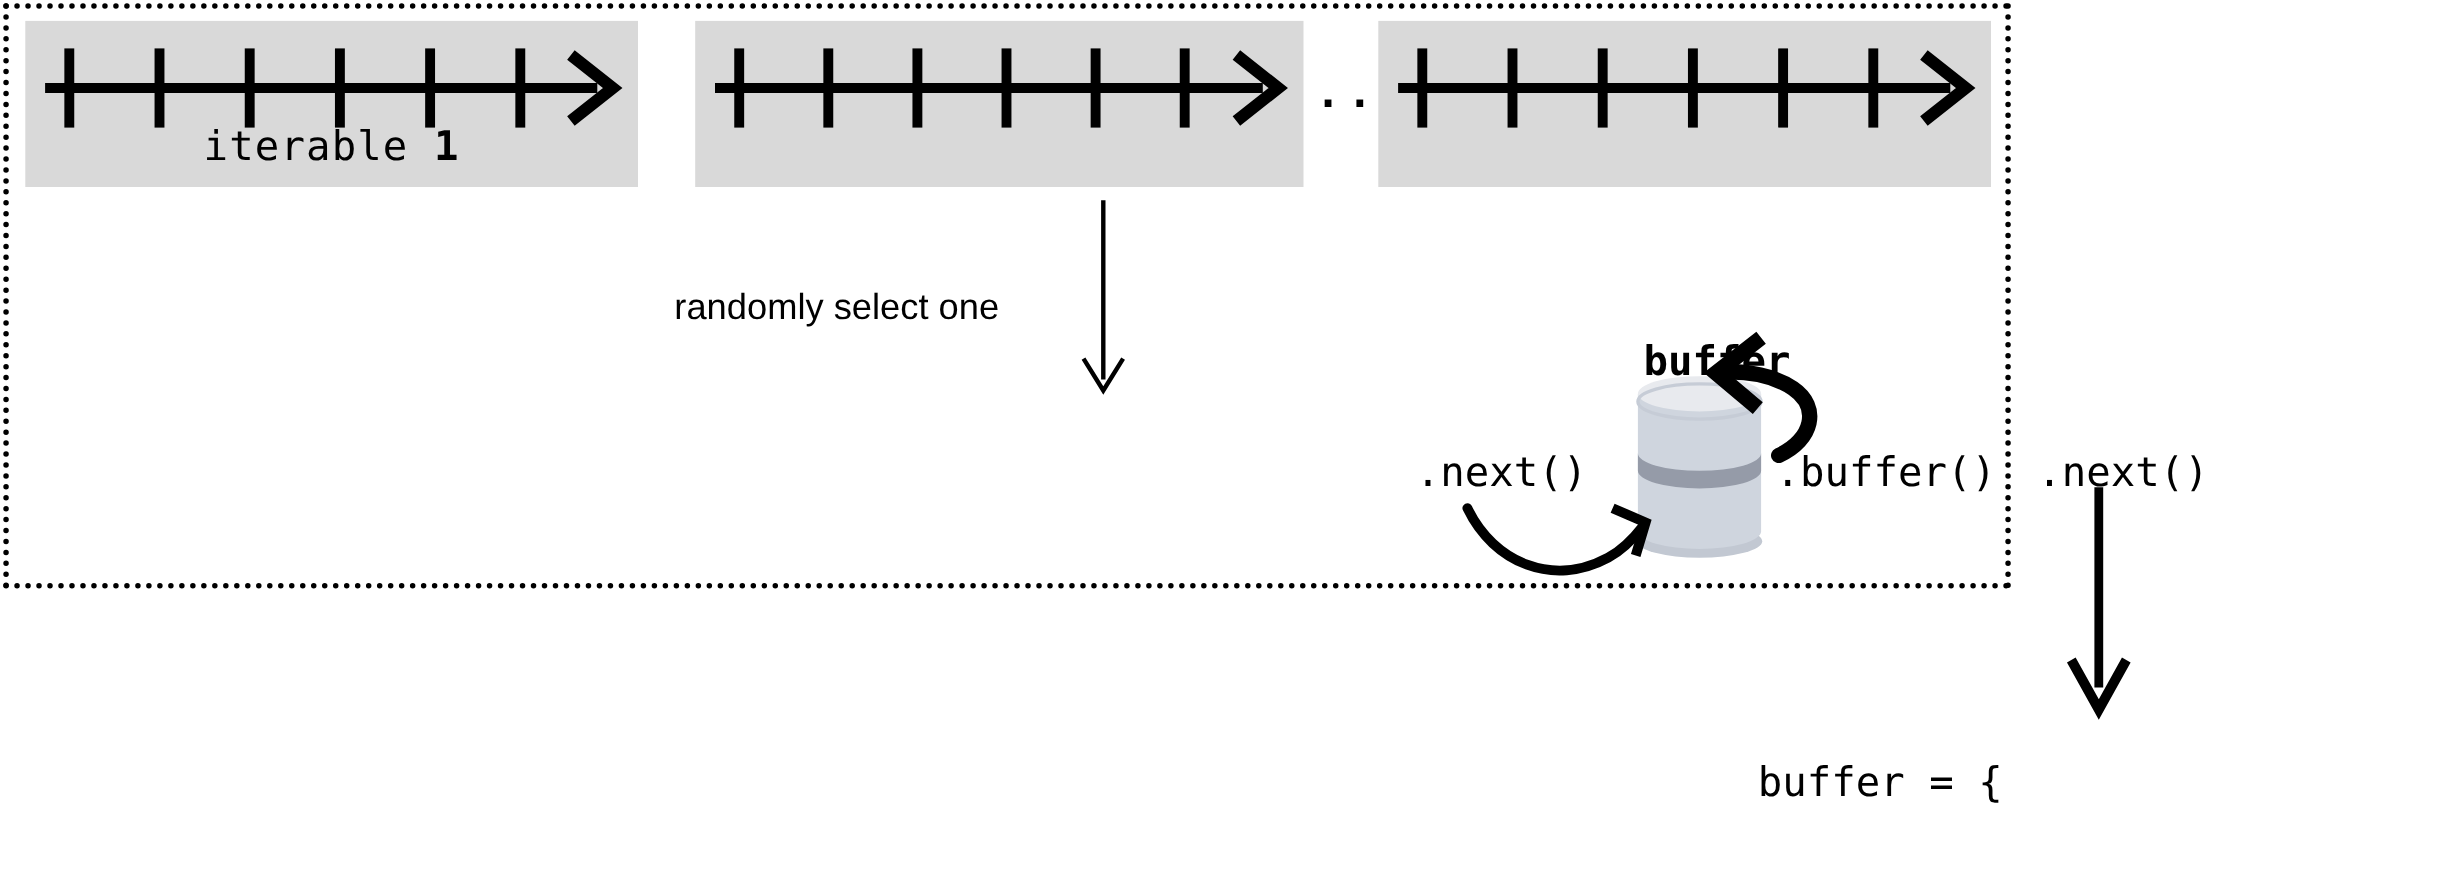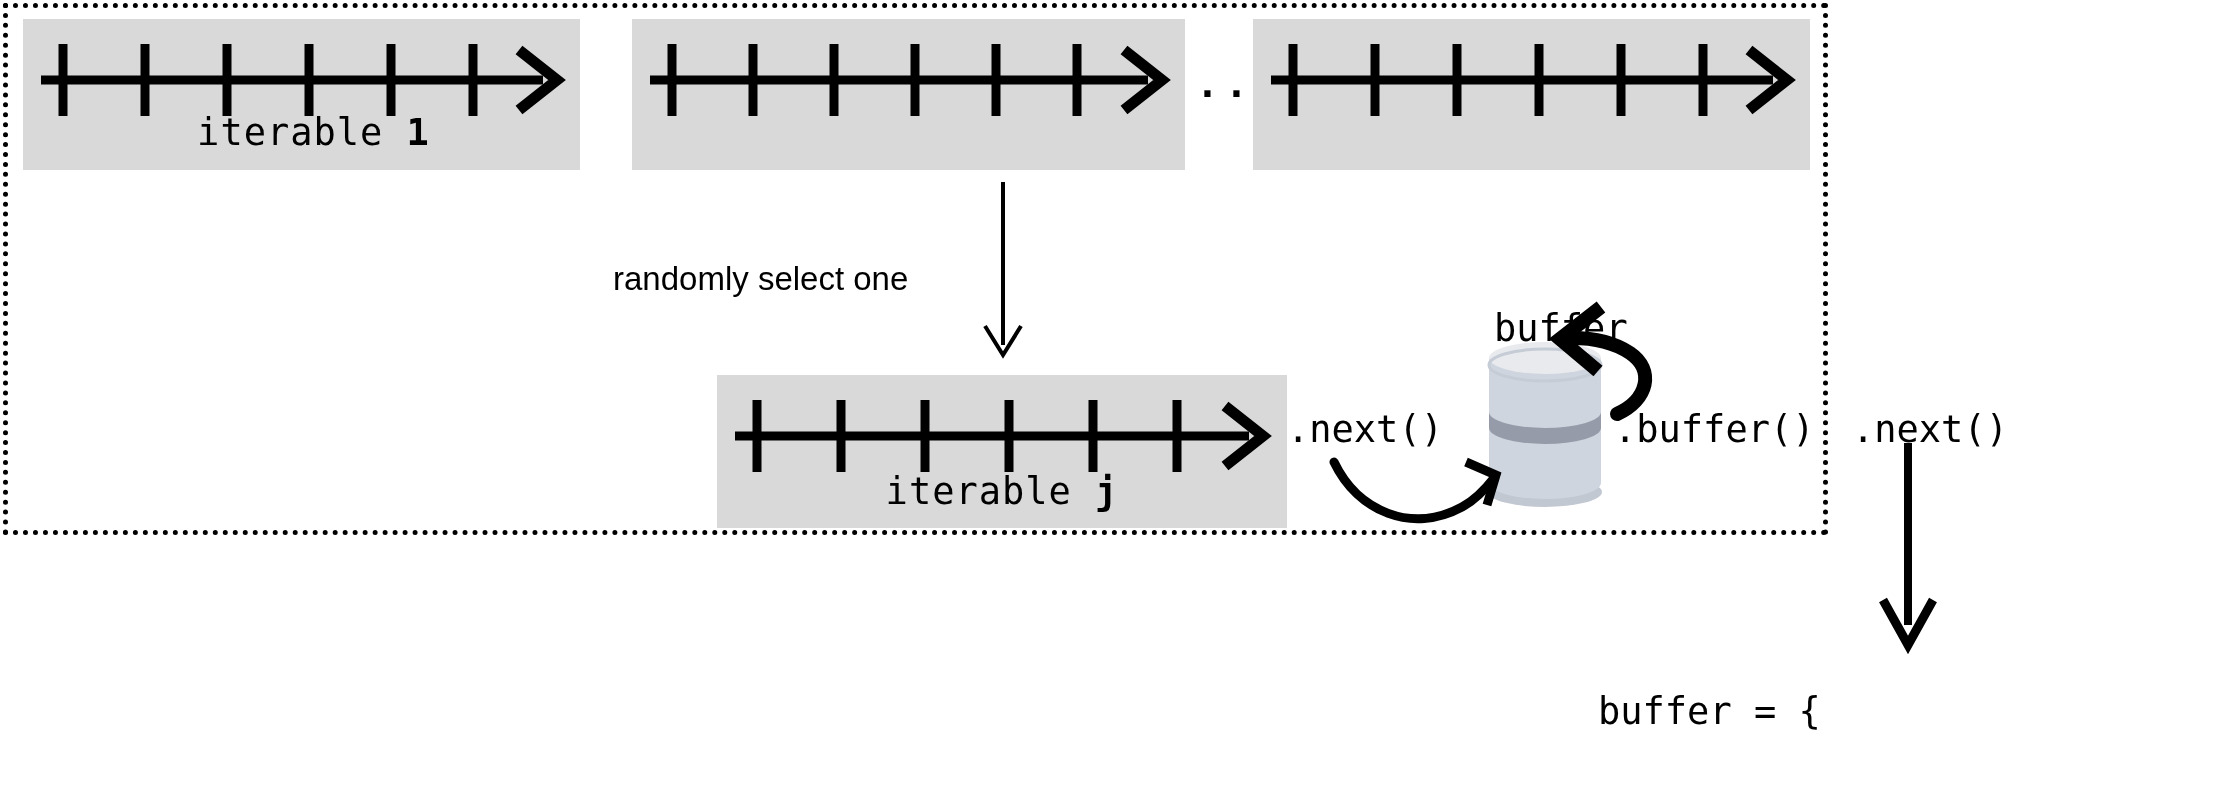--- a/index.html
+++ b/index.html
@@ -54,21 +54,21 @@
   .iterbox .caption b {
     font-weight: bold;
   }
 
   #box1 { left: 23px;   top: 19px;  width: 557px; height: 151px; }
   #box2 { left: 632px;  top: 19px;  width: 553px; height: 151px; }
   #box3 { left: 1253px; top: 19px;  width: 557px; height: 151px; }
   #boxj { left: 717px;  top: 375px; width: 570px; height: 153px; }
 
   #box1 .caption, #box2 .caption, #box3 .caption {
-    top: 92px; font-size: 37px; letter-spacing: 1px; margin-left: 12px;
+    top: 92px; font-size: 37px; letter-spacing: 1px;
   }
   #boxj .caption {
     top: 95px; font-size: 37px; letter-spacing: 1px;
   }
 
   
   .ellipsis {
     position: absolute;
     left: 1196px;
     top: 62px;
@@ -92,21 +92,21 @@
   }
 
   
   .mono-label {
     position: absolute;
     font-family: "DejaVu Sans Mono", "Liberation Mono", monospace;
     font-size: 37px;
     color: #000000;
     white-space: pre;
   }
-  #label-buffer   { left: 1494px; top: 307px; }
+  #label-buffer   { left: 1494px; top: 307px; font-weight: bold; }
   #label-next-1   { left: 1287px; top: 408px; }
   #label-shuffle  { left: 1614px; top: 408px; }
   #label-next-2   { left: 1852px; top: 408px; }
 
   
   .overlay {
     position: absolute;
     left: 0;
     top: 0;
     width: 2223px;
@@ -176,35 +176,20 @@
         <line x1="122" y1="25" x2="122" y2="97"></line>
         <line x1="204" y1="25" x2="204" y2="97"></line>
         <line x1="286" y1="25" x2="286" y2="97"></line>
         <line x1="368" y1="25" x2="368" y2="97"></line>
         <line x1="450" y1="25" x2="450" y2="97"></line>
       </g>
       <polyline points="496,31 534,61 496,91" stroke="#000000" stroke-width="11" fill="none" stroke-linecap="butt" stroke-linejoin="miter"></polyline>
     </svg>
   </div>
 
-  <div class="iterbox" id="boxj">
-    <svg class="axis" viewBox="0 0 570 153" preserveAspectRatio="none">
-      <g stroke="#000000" stroke-width="9" fill="none">
-        <line x1="18" y1="61" x2="532" y2="61"></line>
-        <line x1="40" y1="25" x2="40" y2="97"></line>
-        <line x1="124" y1="25" x2="124" y2="97"></line>
-        <line x1="208" y1="25" x2="208" y2="97"></line>
-        <line x1="292" y1="25" x2="292" y2="97"></line>
-        <line x1="376" y1="25" x2="376" y2="97"></line>
-        <line x1="460" y1="25" x2="460" y2="97"></line>
-      </g>
-      <polyline points="508,31 546,61 508,91" stroke="#000000" stroke-width="11" fill="none" stroke-linecap="butt" stroke-linejoin="miter"></polyline>
-    </svg>
-    <div class="caption"><span>iterable </span><b>j</b></div>
-  </div>
 
   <div class="select-label">randomly select one</div>
 
   <svg class="overlay" viewBox="0 0 2223 795">
 
     <g>
       <line x1="1003" y1="182" x2="1003" y2="345" stroke="#000000" stroke-width="4"></line>
       <polyline points="985,326 1003,355 1021,326" stroke="#000000" stroke-width="4" fill="none" stroke-linecap="butt" stroke-linejoin="miter"></polyline>
     </g>
 

